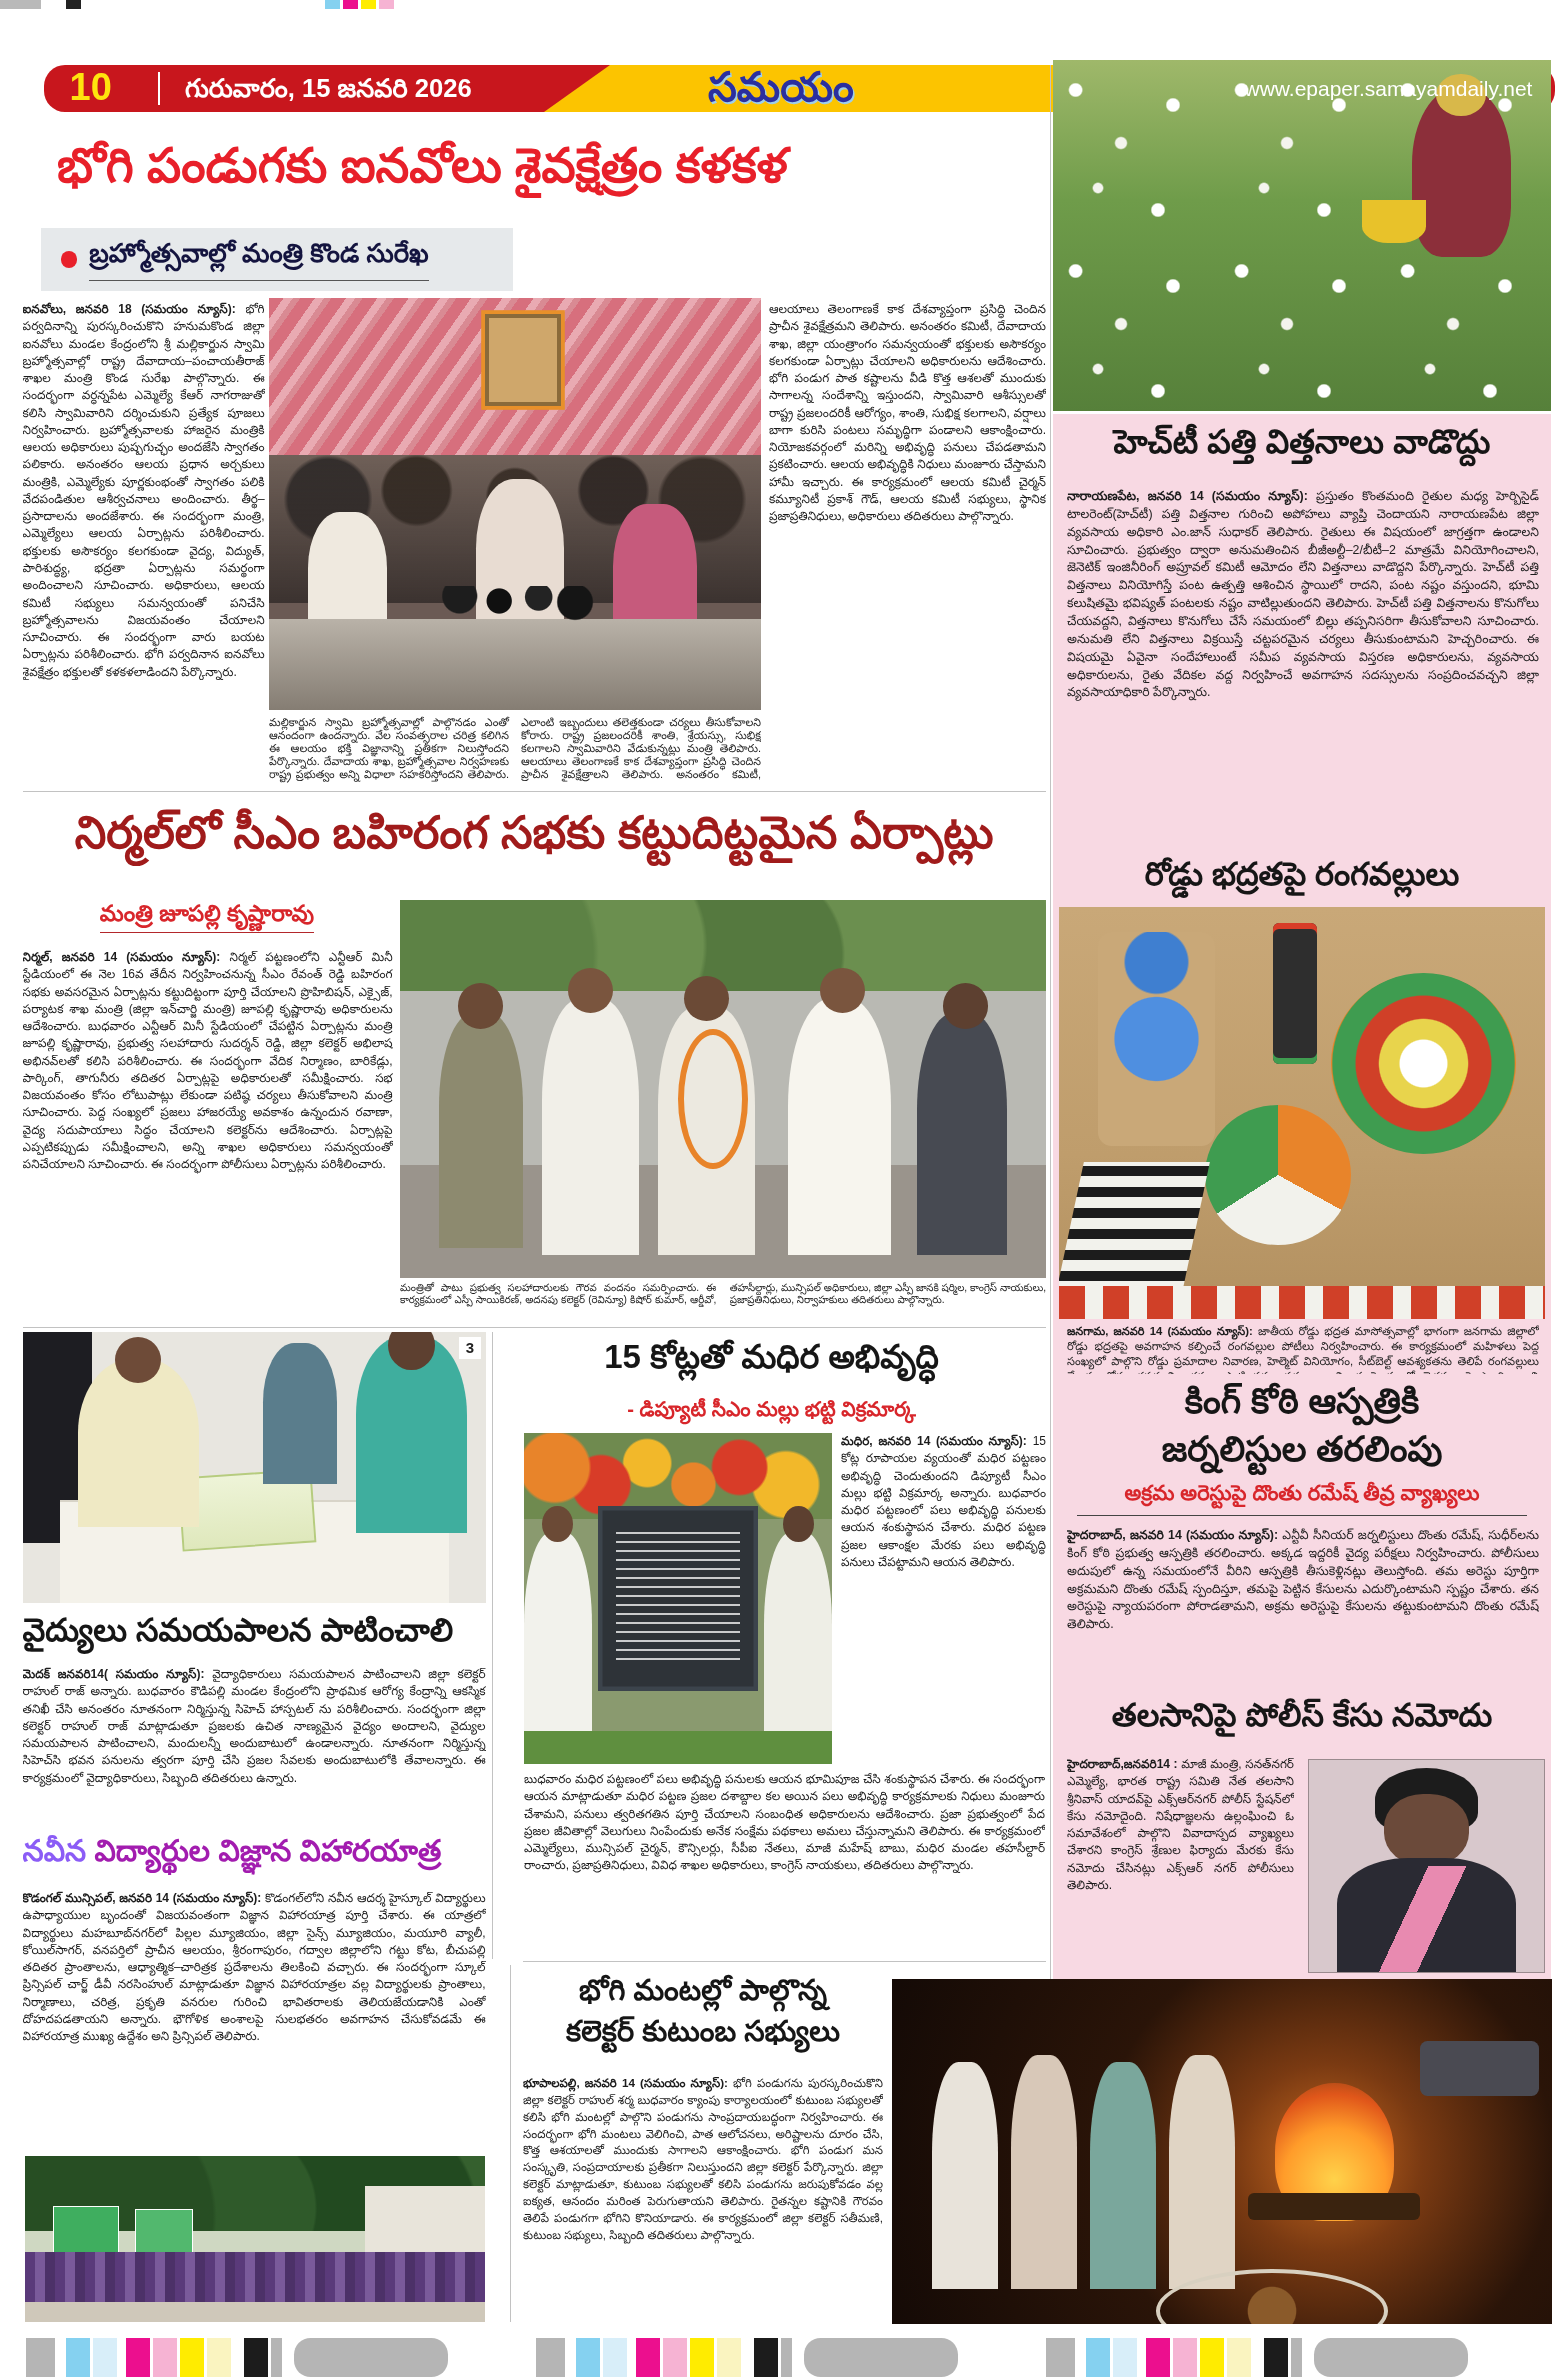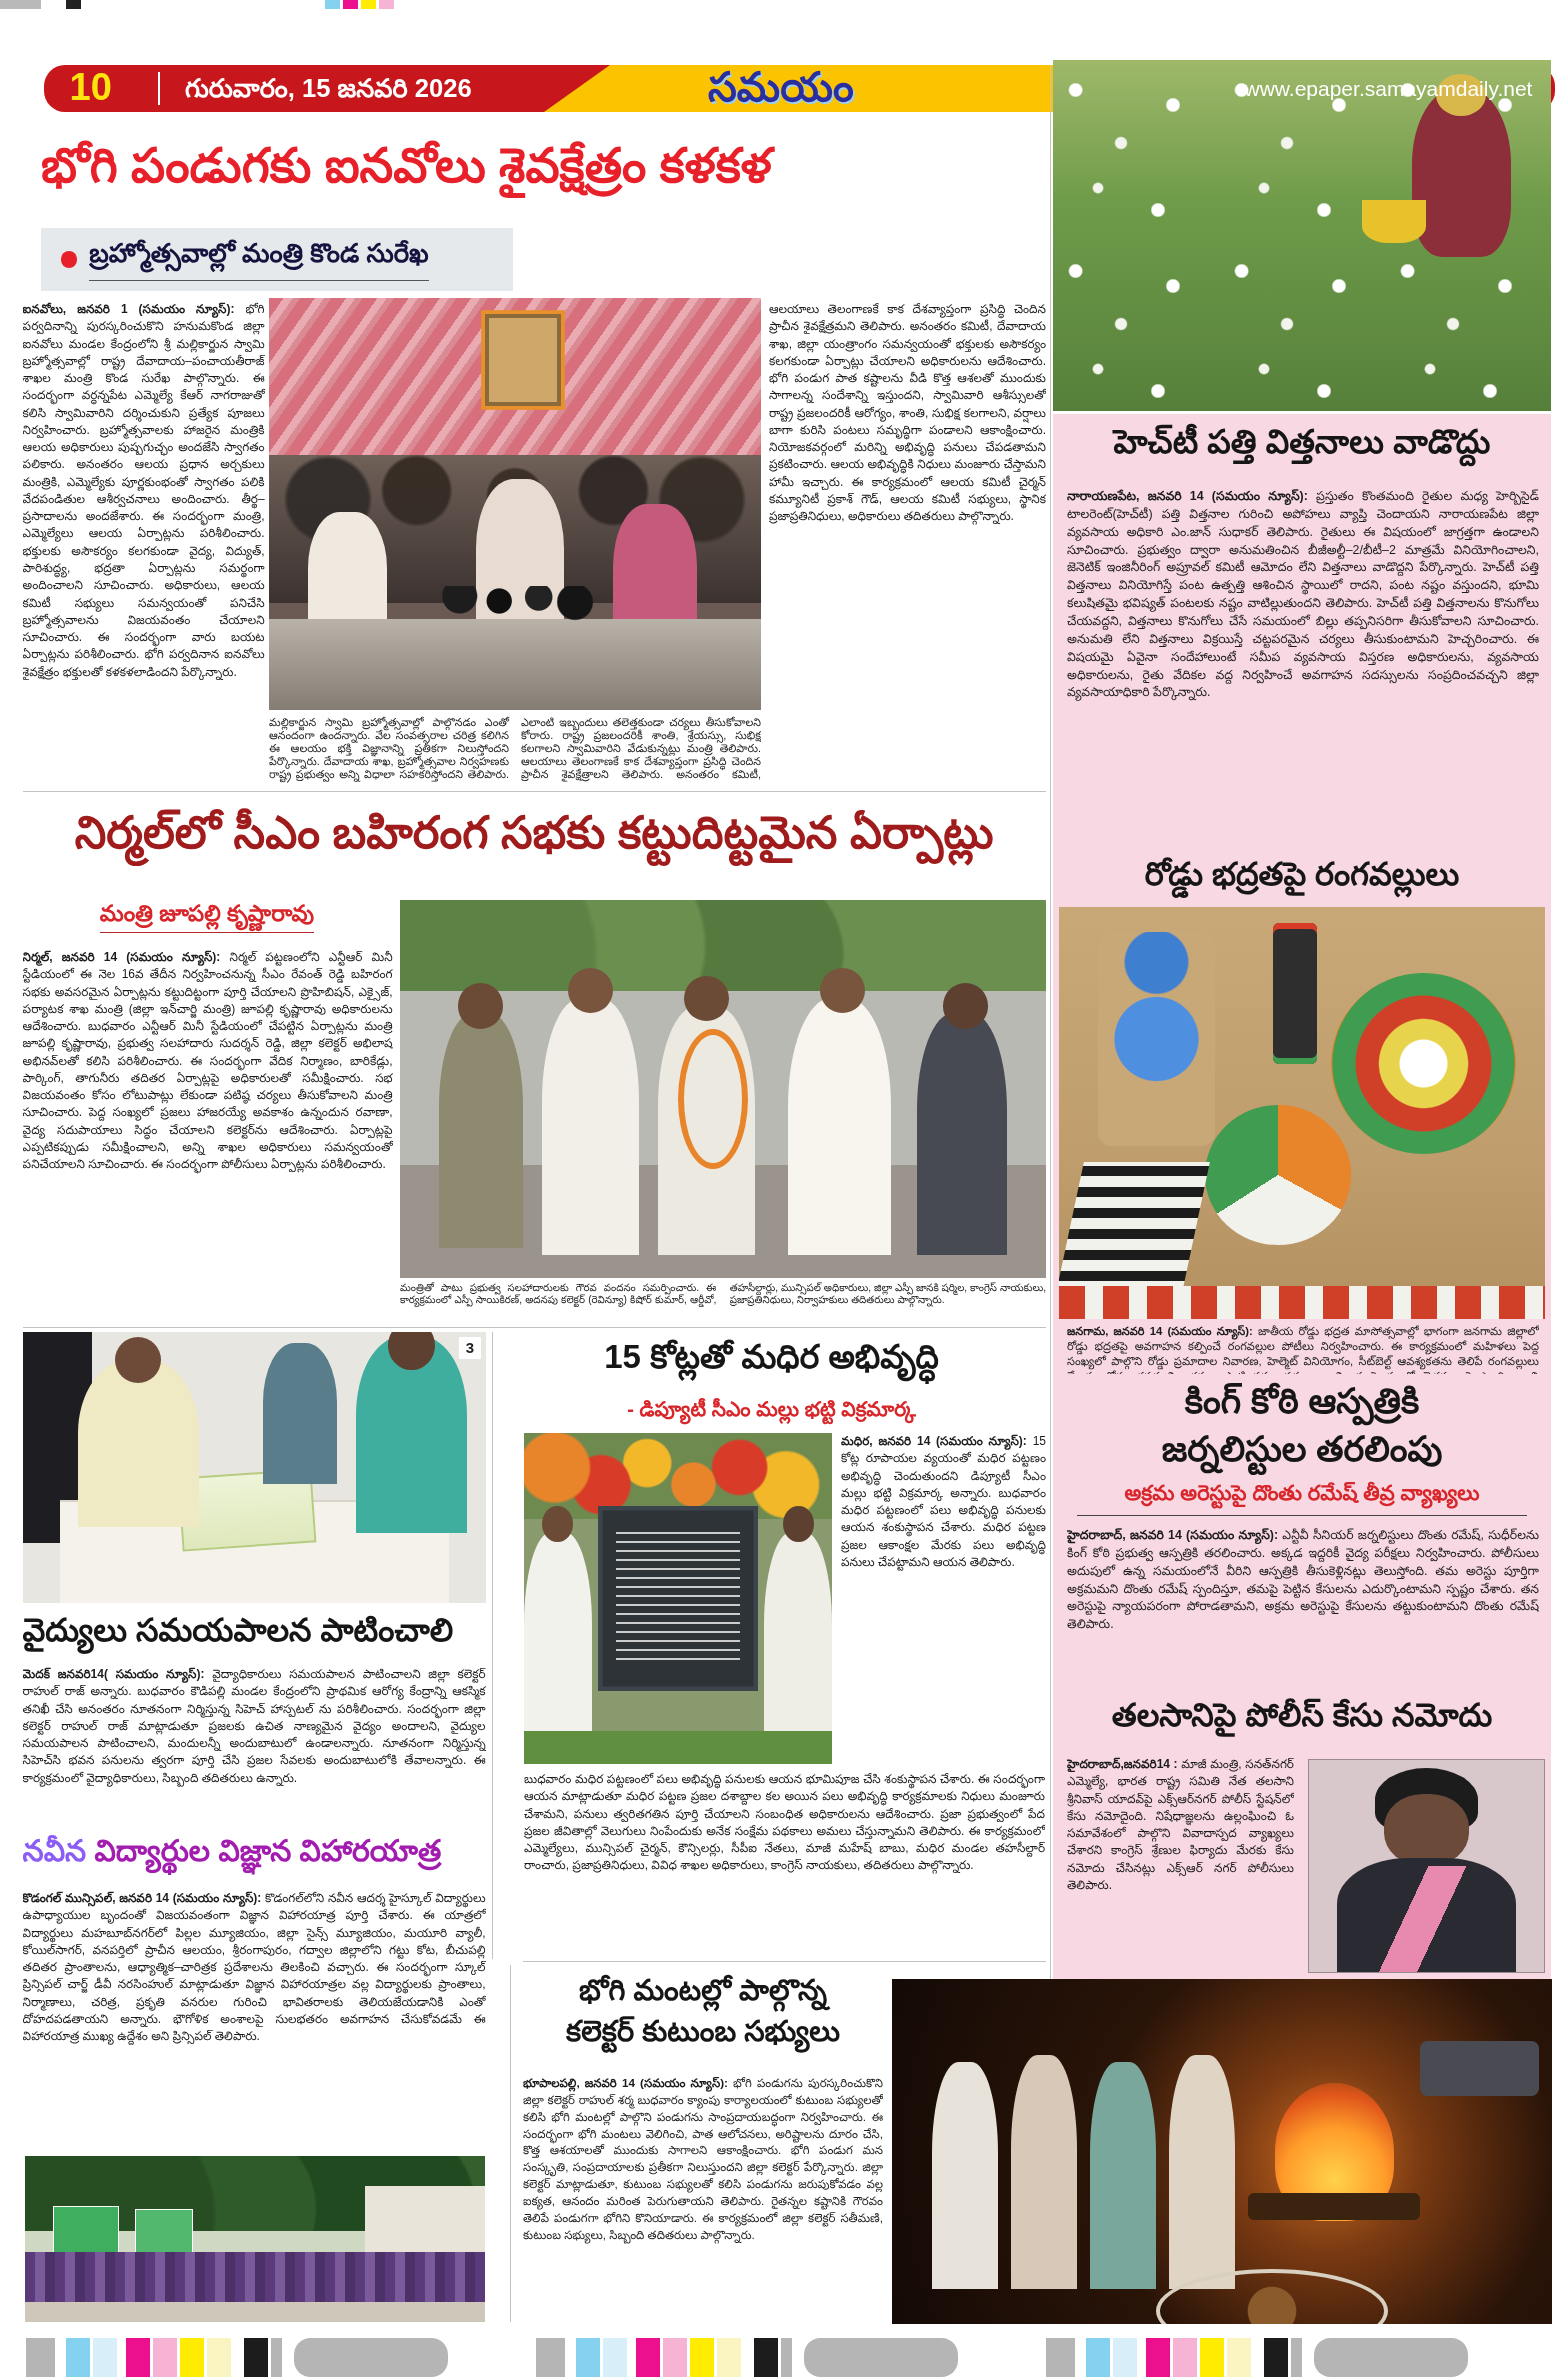--- a/index.html
+++ b/index.html
@@ -18,21 +18,21 @@
   #band{position:absolute;left:44px;top:65px;right:0;height:47px;background:#c8161d;border-radius:21px;}
   #band-yellow{position:absolute;left:500px;top:0;width:728px;height:47px;background:#fcc400;
                clip-path:polygon(66px 0,100% 0,100% 100%,0 100%);}
   #page-num{position:absolute;left:25.6px;top:0.8px;font-size:38px;font-weight:bold;color:#ffe30e;}
   #band-div{position:absolute;left:114px;top:6.8px;width:1.5px;height:33px;background:#ffffff;}
   #page-date{position:absolute;left:141px;top:0;height:47px;line-height:47px;font-size:25.6px;font-weight:bold;color:#ffffff;}
   #masthead{position:absolute;left:664px;top:0;height:47px;line-height:45px;font-size:41px;font-weight:bold;
             color:#2b2f9e;text-shadow:1.5px 1.5px 0 #9ecfeb;z-index:2;}
   #site-url{position:absolute;right:22.6px;top:0;height:47px;line-height:47px;font-size:21px;color:#ffffff;z-index:2;}
   
-  .hl-red{font-weight:bold;color:#e8202a;}
+  .hl-red{font-weight:bold;color:#e8202a;margin-left:16px;}
   .hl-maroon{font-weight:bold;color:#a01b1b;}
   .hl-black{font-weight:bold;color:#161616;}
   .kicker-red{font-weight:bold;color:#d8262b;}
   #byline-bar{position:absolute;left:41px;top:228px;width:472px;height:63px;background:#e6e9eb;
               display:flex;align-items:center;padding-left:19.6px;box-sizing:border-box;}
   #byline-bar .dot{width:16.6px;height:16.6px;border-radius:50%;background:#e8202a;margin-right:12px;flex:0 0 auto;}
   #byline-bar .txt{font-size:26px;font-weight:bold;color:#14143f;border-bottom:1.5px solid #555;padding-bottom:5.3px;}
   #pink-rail{position:absolute;left:1053px;top:414px;width:498px;height:1565px;background:#f8d9e3;}
   .cmyk{position:absolute;top:2338px;height:39px;display:flex;align-items:flex-start;}
   .cmyk div{height:39px;margin-right:3px;}
@@ -71,21 +71,21 @@
   </div>
 
   <div class="abs hl-red" style="left:41px;top:138px;width:1001px;font-size:48px;white-space:nowrap;overflow:hidden;">భోగి పండుగకు ఐనవోలు శైవక్షేత్రం కళకళ</div>
 
   <div id="byline-bar">
     <div class="dot"></div>
     <div class="txt">బ్రహ్మోత్సవాల్లో మంత్రి కొండ సురేఖ</div>
   </div>
 
   <div class="abs body-text" style="left:22.6px;top:301px;width:242px;height:485px;">
-    <b class="dateline">ఐనవోలు, జనవరి 1 (సమయం న్యూస్):</b>
+    <b class="dateline">ఐనవోలు, జనవరి 18 (సమయం న్యూస్):</b>
     <span>భోగి పర్వదినాన్ని పురస్కరించుకొని హనుమకొండ జిల్లా ఐనవోలు మండల కేంద్రంలోని శ్రీ మల్లికార్జున స్వామి బ్రహ్మోత్సవాల్లో రాష్ట్ర దేవాదాయ–పంచాయతీరాజ్ శాఖల మంత్రి కొండ సురేఖ పాల్గొన్నారు. ఈ సందర్భంగా వర్ధన్నపేట ఎమ్మెల్యే కేఆర్ నాగరాజుతో కలిసి స్వామివారిని దర్శించుకుని ప్రత్యేక పూజలు నిర్వహించారు. బ్రహ్మోత్సవాలకు హాజరైన మంత్రికి ఆలయ అధికారులు పుష్పగుచ్ఛం అందజేసి స్వాగతం పలికారు. అనంతరం ఆలయ ప్రధాన అర్చకులు మంత్రికి, ఎమ్మెల్యేకు పూర్ణకుంభంతో స్వాగతం పలికి వేదపండితుల ఆశీర్వచనాలు అందించారు. తీర్థ–ప్రసాదాలను అందజేశారు. ఈ సందర్భంగా మంత్రి, ఎమ్మెల్యేలు ఆలయ ఏర్పాట్లను పరిశీలించారు. భక్తులకు అసౌకర్యం కలగకుండా వైద్య, విద్యుత్, పారిశుద్ధ్య, భద్రతా ఏర్పాట్లను సమర్థంగా అందించాలని సూచించారు. అధికారులు, ఆలయ కమిటీ సభ్యులు సమన్వయంతో పనిచేసి బ్రహ్మోత్సవాలను విజయవంతం చేయాలని సూచించారు. ఈ సందర్భంగా వారు బయట ఏర్పాట్లను పరిశీలించారు. భోగి పర్వదినాన ఐనవోలు శైవక్షేత్రం భక్తులతో కళకళలాడిందని పేర్కొన్నారు.</span>
   </div>
 
   <div class="photo" style="left:269px;top:298px;width:492px;height:412px;background:#6b5a54;">
     <div style="left:0;top:0;width:100%;height:46%;
          background:repeating-linear-gradient(125deg,#d76f7d 0 12px,#e9aab2 12px 19.6px,#d98a93 19.6px 25.6px);"></div>
     <div style="left:44%;top:4%;width:68px;height:84px;background:#cfa76b;border:4.5px solid #8a6a3a;box-shadow:0 0 0 3.8px #e8902a;"></div>
     <div style="left:0;top:38%;width:100%;height:36%;
          background:linear-gradient(180deg,rgba(70,60,58,.25),rgba(52,44,42,.9)),
          radial-gradient(circle at 12% 30%,#2e2a28 9%,transparent 10%),

